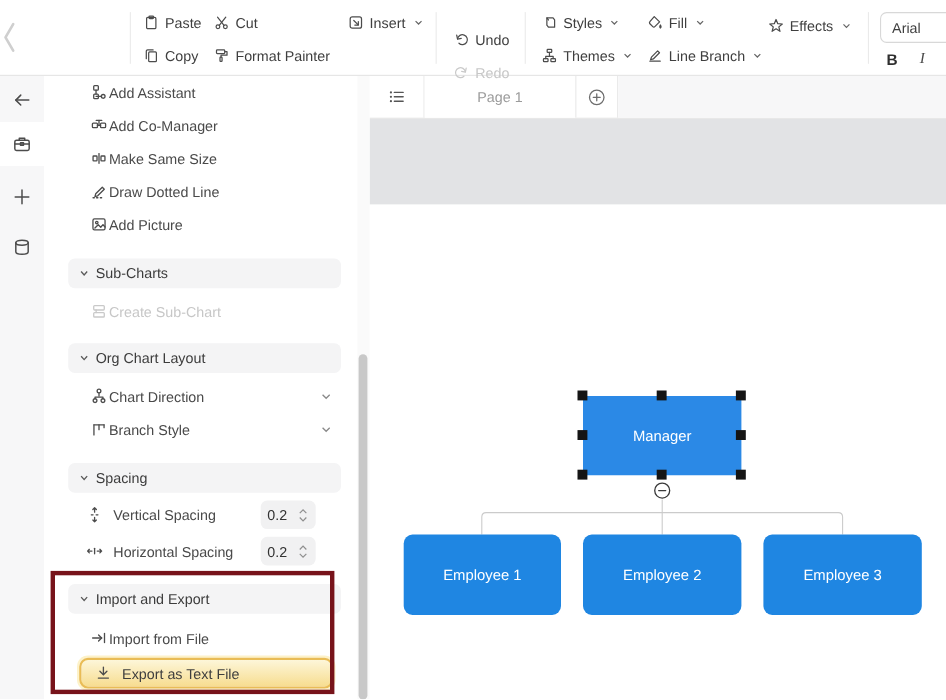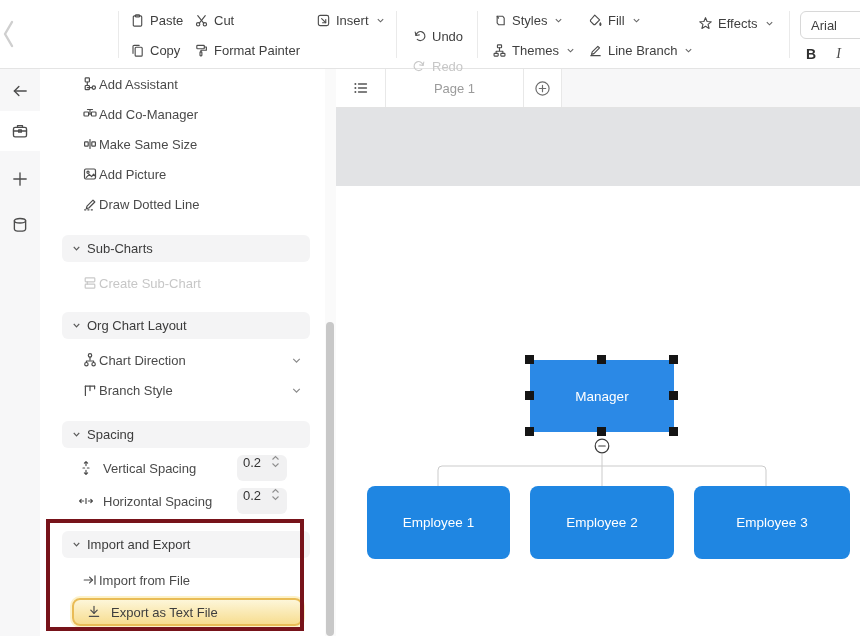--- a/index.html
+++ b/index.html
@@ -36,21 +36,21 @@
            font-size:13px; color:#4a4a4a; z-index:3; }
   .p-item { height:30px; display:flex; align-items:center; gap:1px; padding-left:42px; padding-right:22px; cursor:default; }
   .p-item .lbl { white-space:nowrap; }
   .sec { margin:0 15px 0 22px; background:#f4f4f5; border-radius:6px; height:27px;
          display:flex; align-items:center; padding-left:9px; gap:5px; color:#3c3c3c; }
   .spacer16 { height:16px; } .spacer14 { height:14px; } .spacer7 { height:7px; } .spacer6 { height:6px; }
   .row-dd { justify-content:flex-start; position:relative; }
   .row-dd .dd { position:absolute; right:22px; }
   .sp-row { height:26px; display:flex; align-items:center; gap:9px; padding-left:38px; margin-bottom:7px; position:relative; }
   .numbox { position:absolute; right:38px; top:0; width:50px; height:26px; background:#f1f1f2; border-radius:6px;
-            display:flex; align-items:flex-start; }
+            display:flex; align-items:center; }
   .numval { width:30px; border:none; background:transparent; text-align:center; font-size:13px; color:#333;
             font-family:"Liberation Sans",sans-serif; }
   .stepper { width:16px; display:flex; flex-direction:column; align-items:center; gap:1px; }
   .export-btn { margin:3px 0 0 32px; width:231px; height:28px; border:2px solid #e9bc56; border-radius:8px;
                 background:linear-gradient(#fdf6d9, #f7dd90); display:flex; align-items:center; gap:9px;
                 padding-left:12px; color:#3e3e3e; box-shadow:0 0 0 2px #fdf2c9; }
   .annot { position:absolute; left:46px; top:519px; width:258px; height:112px; border:4px solid #77131a;
            z-index:10; pointer-events:none; }
 
   
@@ -335,35 +335,35 @@
             <rect x="2.6" y="5.8" width="3.6" height="4.4" rx="0.6"></rect>
             <rect x="9.8" y="5.8" width="3.6" height="4.4" rx="0.6"></rect>
             <path d="M8 3.6v8.8"></path>
           </svg>
         </span>
       <span class="lbl">Make Same Size</span>
     </div>
     <div class="p-item">
       <span>
           <svg class="ic" width="16" height="16" viewBox="0 0 16 16">
+            <path d="M5 10.2 11 4.2l1.8 1.8-6 6-2.5.7z"></path>
+            <path d="M2.6 13.8h1.2M5.8 13.8H7M9.2 13.8h1.2" stroke-dasharray="1.4 1.6"></path>
+          </svg>
+        </span>
+      <span class="lbl">Draw Dotted Line</span>
+    </div>
+    <div class="p-item">
+      <span>
+          <svg class="ic" width="16" height="16" viewBox="0 0 16 16">
             <rect x="2.5" y="3" width="11" height="10" rx="1.4"></rect>
             <circle cx="6" cy="6.3" r="1.1"></circle>
             <path d="M4.3 11.3l3-3 2.3 2.3 2-2.4 1.9 2.2"></path>
           </svg>
         </span>
       <span class="lbl">Add Picture</span>
-    </div>
-    <div class="p-item">
-      <span>
-          <svg class="ic" width="16" height="16" viewBox="0 0 16 16">
-            <path d="M5 10.2 11 4.2l1.8 1.8-6 6-2.5.7z"></path>
-            <path d="M2.6 13.8h1.2M5.8 13.8H7M9.2 13.8h1.2" stroke-dasharray="1.4 1.6"></path>
-          </svg>
-        </span>
-      <span class="lbl">Draw Dotted Line</span>
     </div>
 
     <div class="spacer16"></div>
     <div class="sec">
       <span>
           <svg width="11" height="11" viewBox="0 0 10 10">
             <polyline points="2.5,3.5 5,6.3 7.5,3.5" fill="none" stroke="#5a5a5a" stroke-width="1.1"></polyline>
           </svg>
         </span>
       <span>Sub-Charts</span>
@@ -564,21 +564,21 @@
 
   <div class="node mgr">
     <span>Manager</span>
   </div>
   <div class="node emp" style="left:367px; width:143px;">
     <span>Employee 1</span>
   </div>
   <div class="node emp" style="left:530px; width:144px;">
     <span>Employee 2</span>
   </div>
-  <div class="node emp" style="left:694px; width:156px;">
+  <div class="node emp" style="left:694px; width:144px;">
     <span>Employee 3</span>
   </div>
 
   <div class="handle" style="left:525px; top:355px;"></div>
   <div class="handle" style="left:597px; top:355px;"></div>
   <div class="handle" style="left:669px; top:355px;"></div>
   <div class="handle" style="left:525px; top:391px;"></div>
   <div class="handle" style="left:669px; top:391px;"></div>
   <div class="handle" style="left:525px; top:427px;"></div>
   <div class="handle" style="left:597px; top:427px;"></div>

